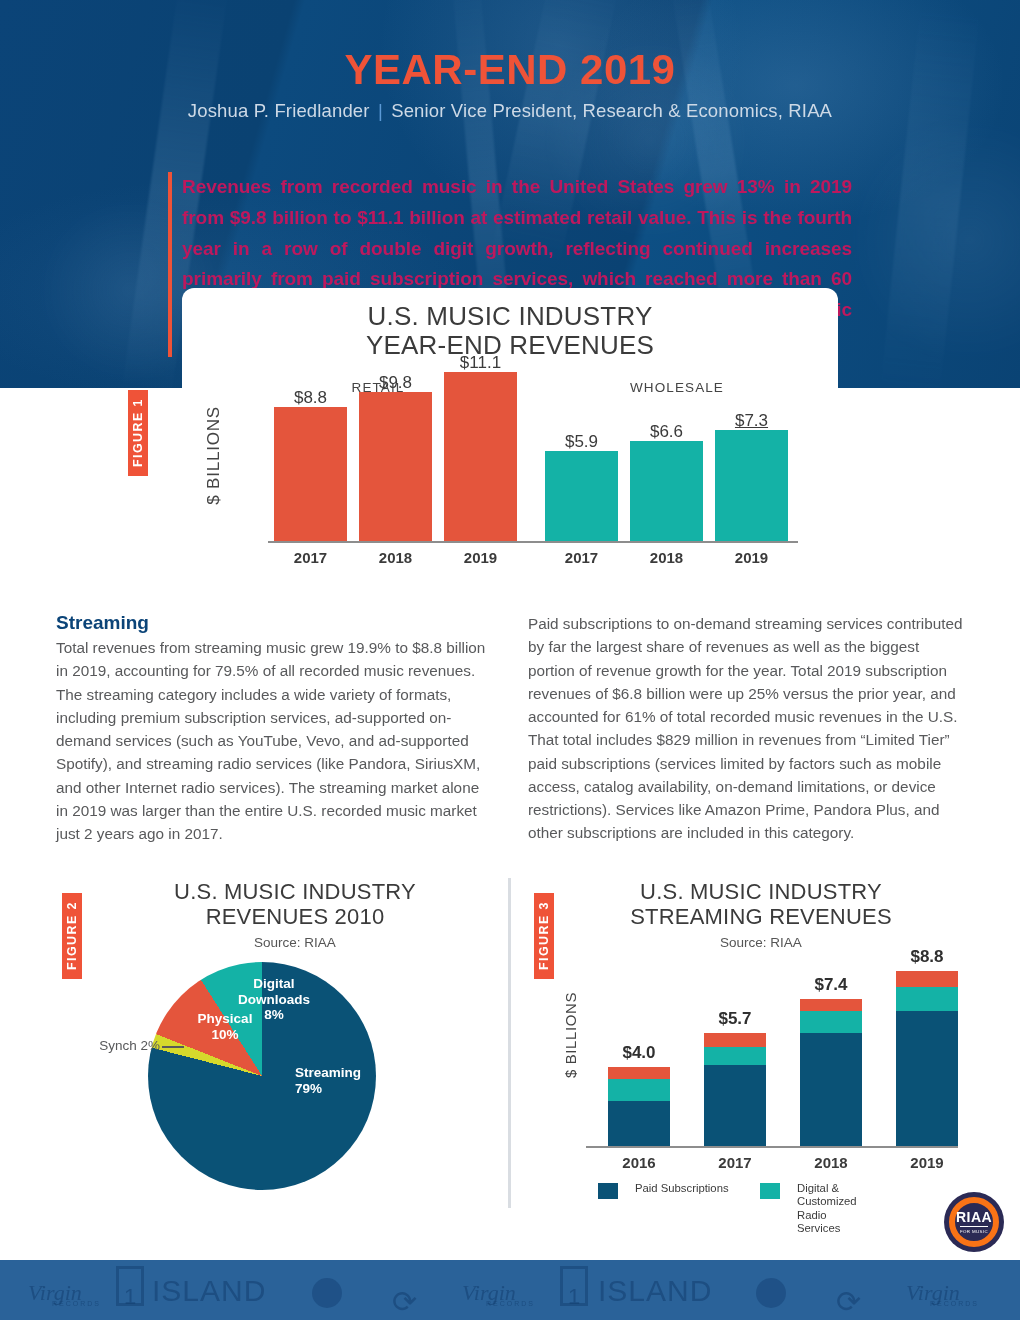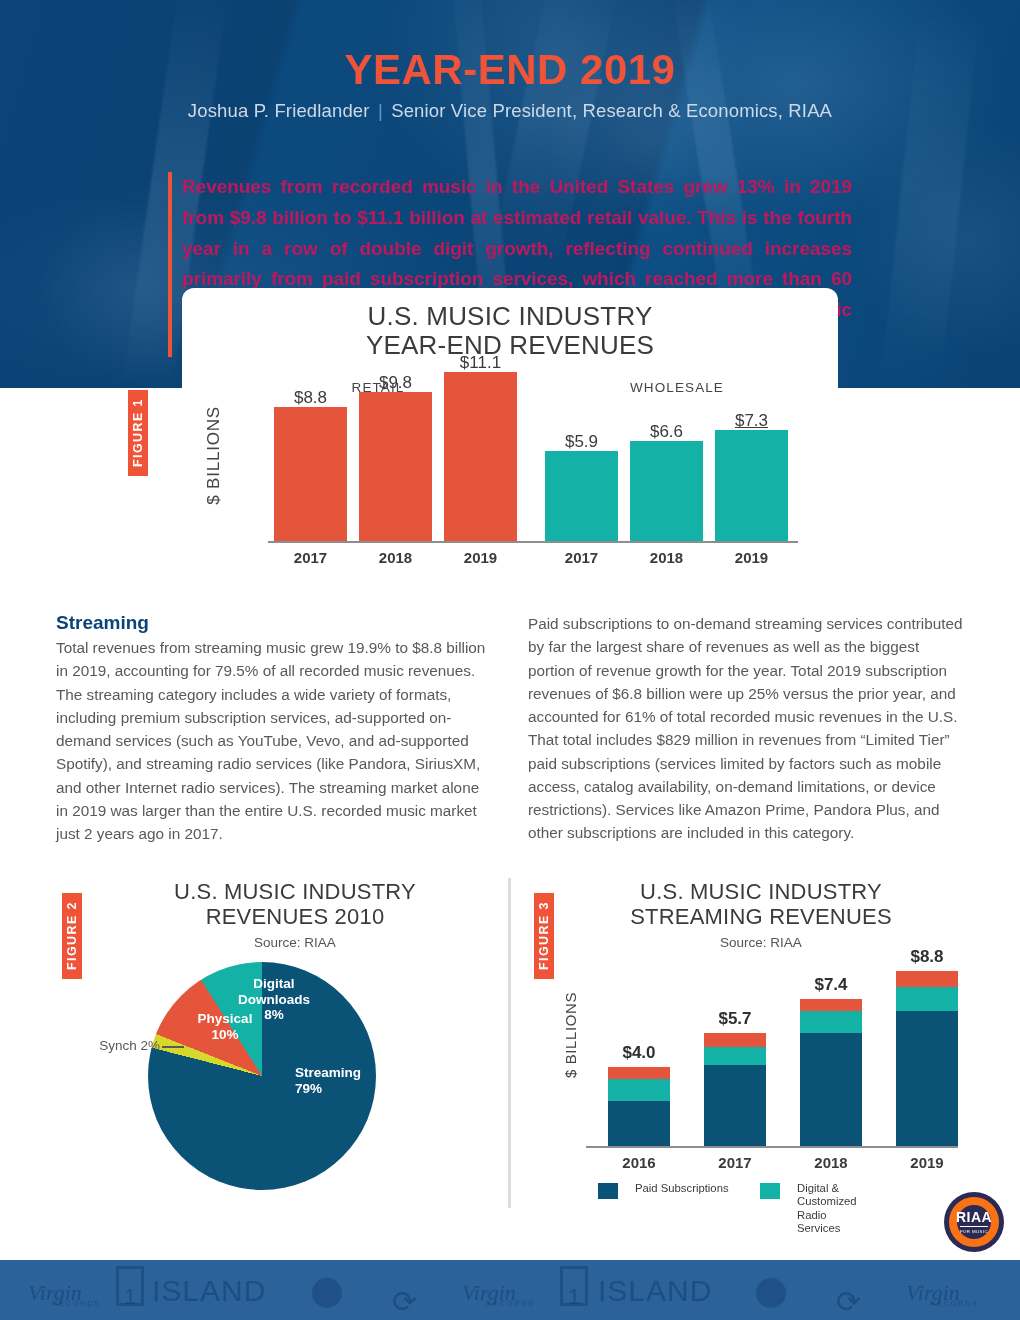--- a/index.html
+++ b/index.html
@@ -192,21 +192,21 @@
   #riaa-logo {
     position: absolute; left: 944px; top: 1192px;
     width: 60px; height: 60px; border-radius: 50%;
     background: #2b2a55;
     display: flex; align-items: center; justify-content: center;
     flex-direction: column;
     z-index: 8;
   }
   #riaa-ring {
     width: 50px; height: 50px; border-radius: 50%;
-    border: 8px solid #f97316;
+    border: 6px solid #f97316;
     display: flex; align-items: center; justify-content: center; flex-direction: column;
   }
   #riaa-word { color: #fff; font-size: 14px; font-weight: bold; letter-spacing: .4px; line-height: 1; }
   #riaa-sub  { color: #fff; font-size: 4.4px; letter-spacing: .4px; margin-top: 2px;
                border-top: 1px solid #fff; padding-top: 1.5px; }
 
   
   #footer-band {
     position: absolute; left: 0; top: 1260px; width: 1020px; height: 60px;
     background: #2a6299;

